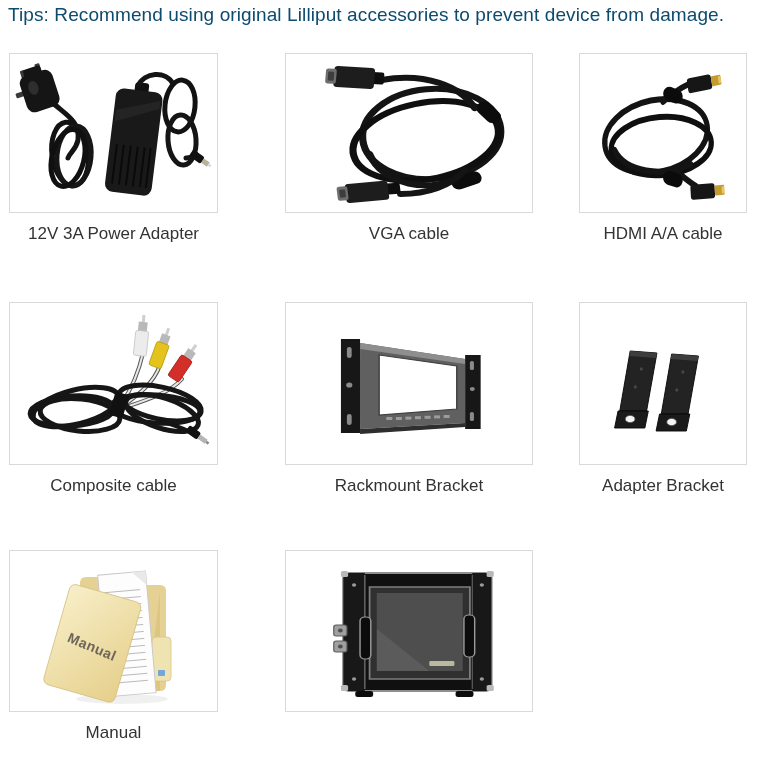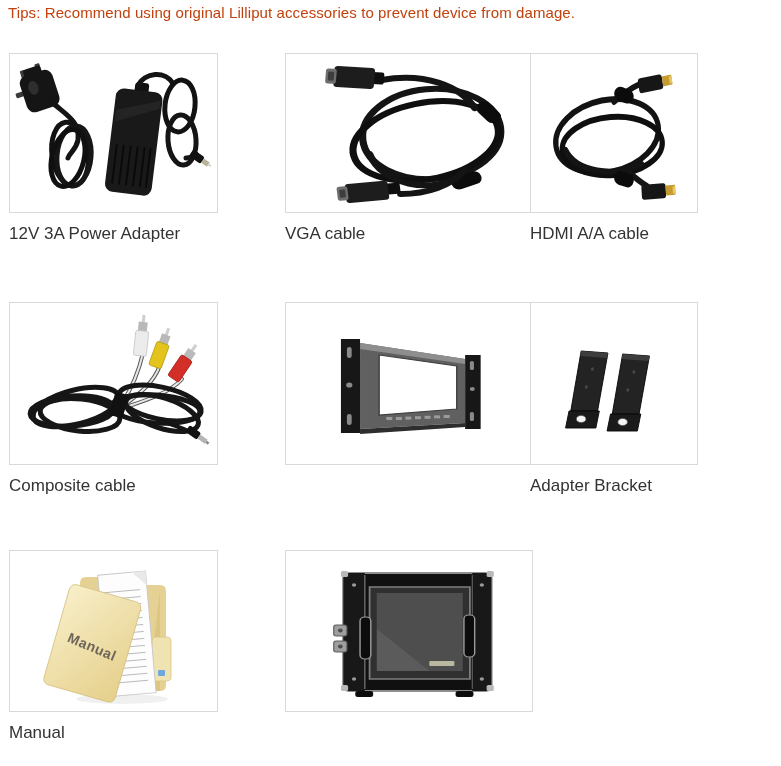--- a/index.html
+++ b/index.html
@@ -1,35 +1,35 @@
 <!DOCTYPE html>
 <html><head>
 <meta charset="utf-8">
 <style>
   html,body{margin:0;padding:0;}
   body{
     width:781px;height:766px;position:relative;background:#ffffff;
     font-family:"Liberation Sans","DejaVu Sans",sans-serif;overflow:hidden;
   }
   .tip{
-    position:absolute;left:8px;top:4px;font-size:15px;color:#c2410c;
+    position:absolute;left:8px;top:4px;font-size:19px;color:#0c4a6e;
     white-space:nowrap;letter-spacing:.1px;
   }
   .cell{position:absolute;}
   .imgbox{
     box-sizing:border-box;border:1px solid #d9d9d9;background:#ffffff;
     width:100%;overflow:hidden;
   }
   .imgbox svg{display:block;width:100%;height:100%;}
   .label{
-    margin-top:11px;font-size:17px;color:#333333;
+    margin-top:11px;text-align:center;font-size:17px;color:#333333;
     line-height:1.15;white-space:nowrap;
   }
   
-  .c1{left:9px;width:209px;}  .c2{left:285px;width:248px;}  .c3{left:530px;width:168px;}
+  .c1{left:9px;width:209px;}  .c2{left:285px;width:248px;}  .c3{left:579px;width:168px;}
   .r1{top:53px;}  .r2{top:302px;}  .r3{top:550px;}
   .r1 .imgbox{height:160px;} .r2 .imgbox{height:163px;} .r3 .imgbox{height:162px;}
   .cable{fill:none;stroke:#141414;stroke-linecap:round;}
 </style>
 </head>
 <body>
 
 <div class="tip">Tips: Recommend using original Lilliput accessories to prevent device from damage.</div>
 
 <div class="cell c1 r1">
@@ -212,20 +212,21 @@
       <rect x="51" y="44" width="4" height="11" rx="2" fill="#8a8a8a"></rect>
       <rect x="51" y="111" width="4" height="11" rx="2" fill="#8a8a8a"></rect>
       <circle cx="53" cy="82" r="2.6" fill="#8a8a8a"></circle>
 
       <rect x="150" y="52" width="13" height="74" fill="#171717"></rect>
       <rect x="154" y="58" width="3.4" height="9" rx="1.6" fill="#8a8a8a"></rect>
       <rect x="154" y="109" width="3.4" height="9" rx="1.6" fill="#8a8a8a"></rect>
       <circle cx="156" cy="86" r="2.1" fill="#8a8a8a"></circle>
     </svg>
   </div>
+  <div class="label">Rackmount Bracket</div>
 </div>
 
 <div class="cell c3 r2">
   <div class="imgbox">
     <svg viewBox="0 0 192 161" preserveAspectRatio="none">
 
       <g>
         <polygon points="58,48 89,50 77,108 46,108" fill="#232323" stroke="#0a0a0a" stroke-width="1"></polygon>
         <polygon points="58,48 89,50 88,55 57,53" fill="#3d3d3d"></polygon>
         <polygon points="44,108 79,108 75,125 40,125" fill="#1a1a1a" stroke="#0a0a0a" stroke-width="1"></polygon>

